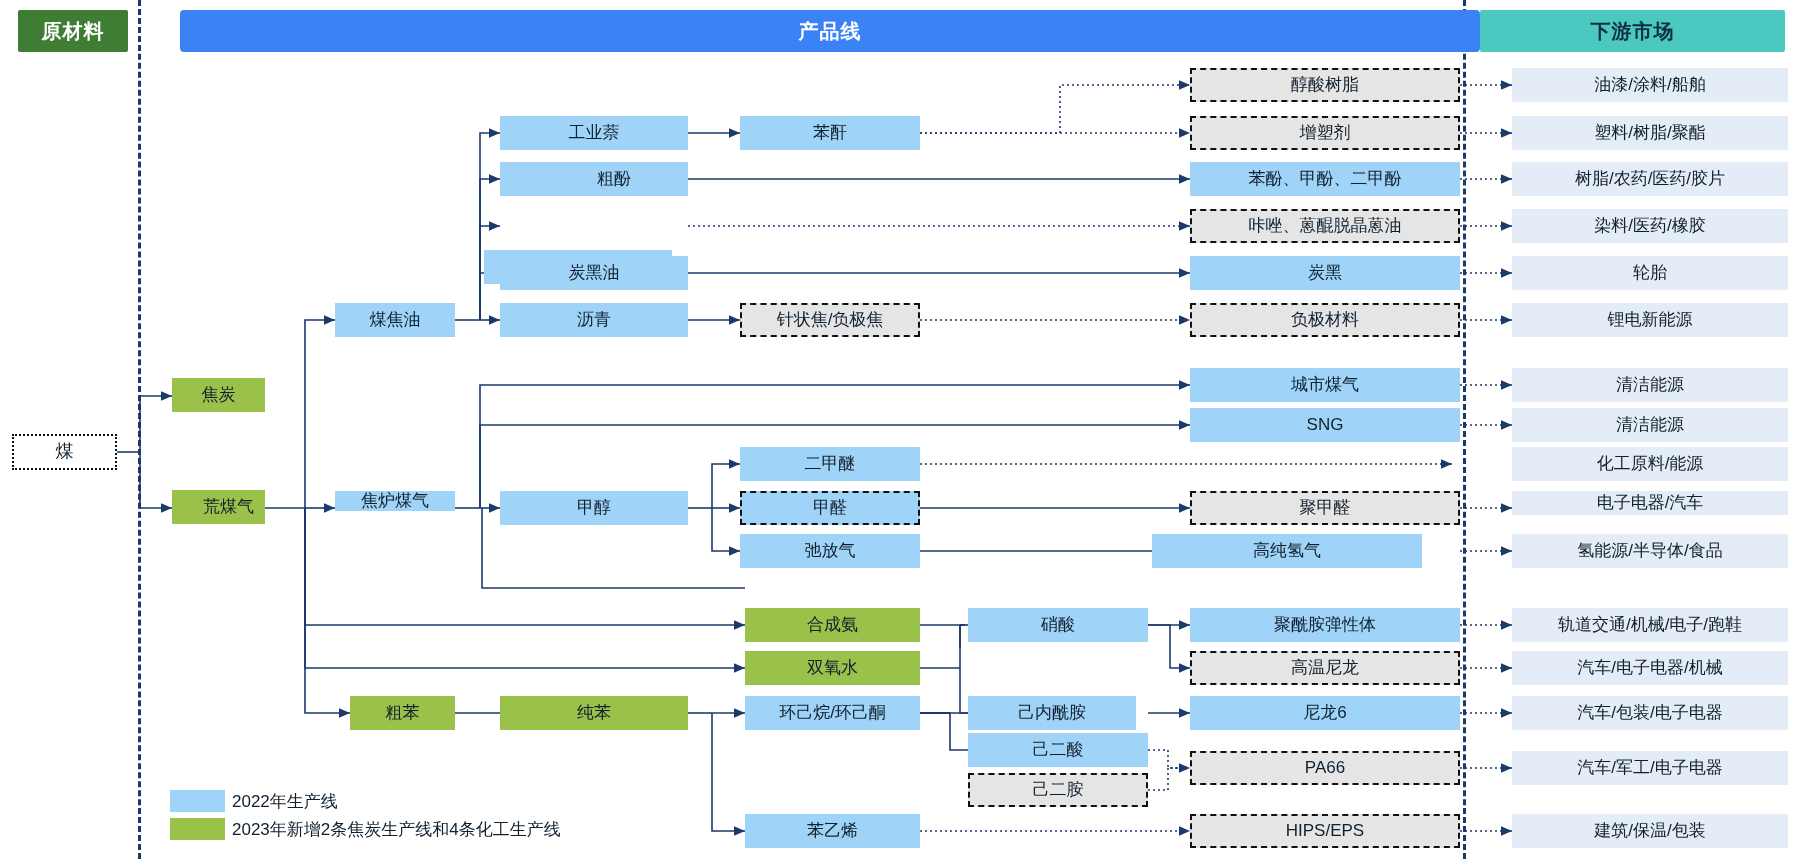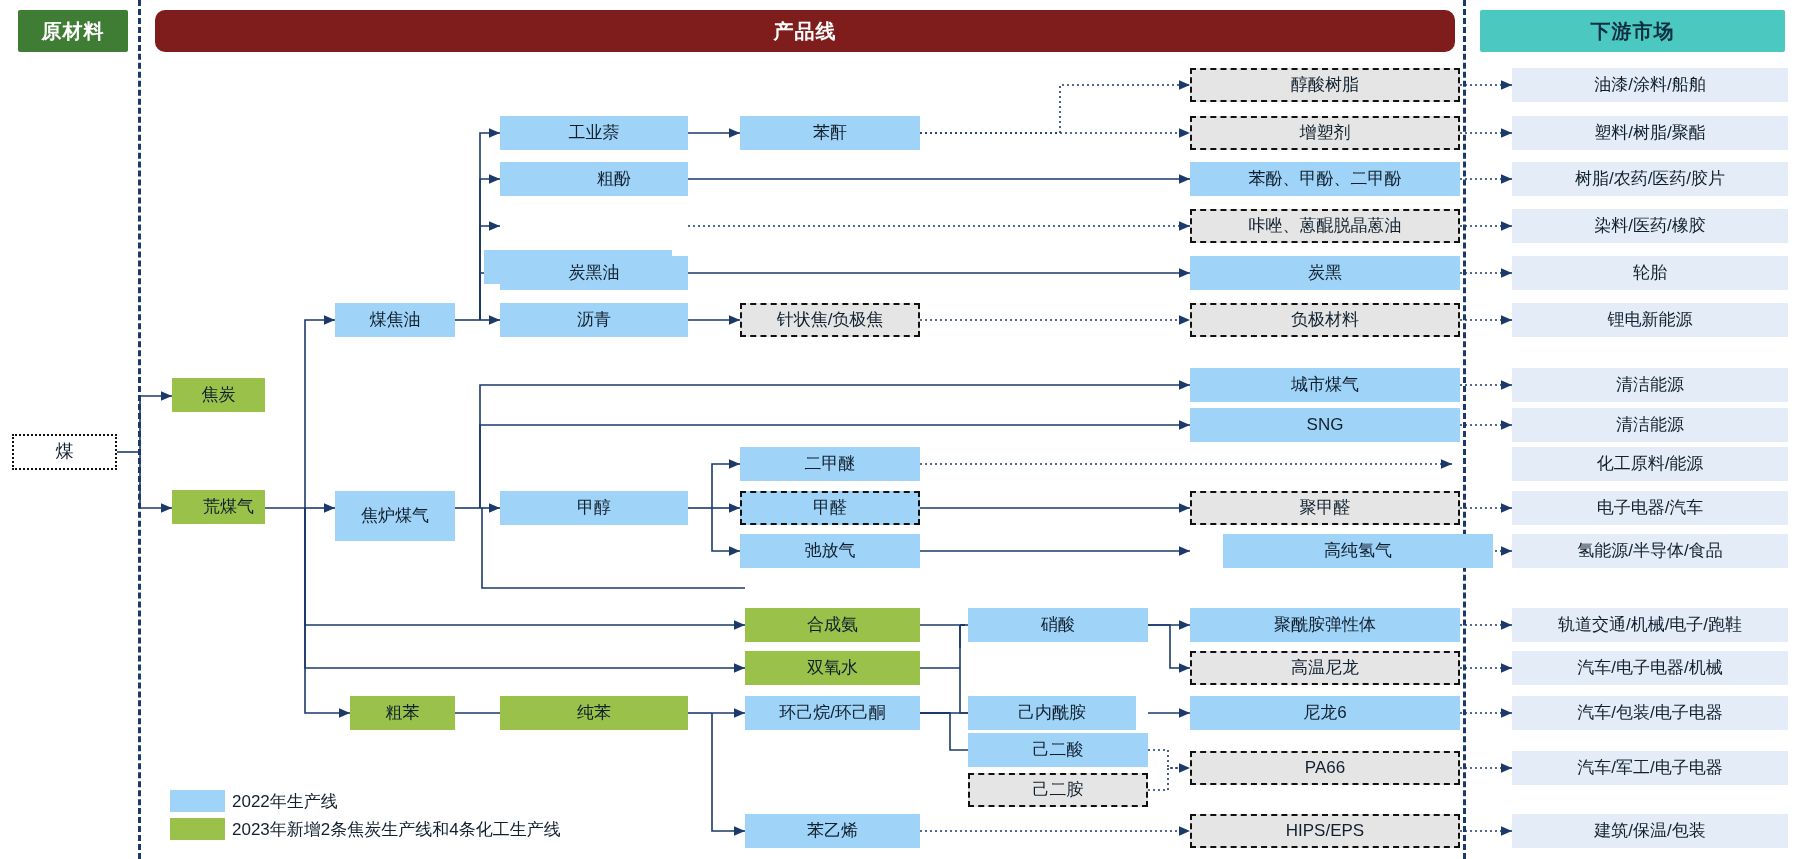--- a/index.html
+++ b/index.html
@@ -25,21 +25,21 @@
   .hdr {
     display: flex;
     align-items: center;
     justify-content: center;
     color: #ffffff;
     font-weight: bold;
     font-size: 20px;
     letter-spacing: 1px;
   }
   .hdr-raw { background: #3f7d34; border-radius: 2px; }
-  .hdr-prod { background: #7f1d1d; border-radius: 10px; }
+  .hdr-prod { background: #3b82f6; border-radius: 4px; margin-left: 25px; }
   .hdr-down { background: #4bc8c0; border-radius: 2px; color:#0f2f40;}
 
   
   .node {
     display: flex;
     align-items: center;
     justify-content: center;
     font-size: 17px;
     color: #11202e;
     text-align: center;
@@ -217,21 +217,21 @@
   <div class="abs hdr hdr-raw" style="left:18px; top:10px; width:110px; height:42px;">原材料</div>
   <div class="abs hdr hdr-prod" style="left:155px; top:10px; width:1300px; height:42px;">产品线</div>
   <div class="abs hdr hdr-down" style="left:1480px; top:10px; width:305px; height:42px;">下游市场</div>
 
   <div class="abs node coal" style="left:12px; top:434px; width:105px; height:36px;">煤</div>
 
   <div class="abs node n-green" style="left:172px; top:378px; width:93px; height:34px;">焦炭</div>
   <div class="abs node n-green" style="left:172px; top:490px; width:93px; height:34px;padding-left:20px;">荒煤气</div>
 
   <div class="abs node n-blue" style="left:335px; top:303px; width:120px; height:34px;">煤焦油</div>
-  <div class="abs node n-blue" style="left:335px; top:491px; width:120px; height:50px;">焦炉煤气</div>
+  <div class="abs node n-blue" style="left:335px; top:491px; width:120px; height:20px;">焦炉煤气</div>
   <div class="abs node n-green" style="left:350px; top:696px; width:105px; height:34px;">粗苯</div>
 
   <div class="abs node n-blue" style="left:500px; top:116px; width:188px; height:34px;">工业萘</div>
   <div class="abs node n-blue" style="left:500px; top:162px; width:188px; height:34px;padding-left:40px;">粗酚</div>
   <div class="abs node n-blue" style="left:484px; top:209px; width:188px; height:34px;margin-top:41px;">蒽油</div>
   <div class="abs node n-blue" style="left:500px; top:256px; width:188px; height:34px;">炭黑油</div>
   <div class="abs node n-blue" style="left:500px; top:303px; width:188px; height:34px;">沥青</div>
   <div class="abs node n-blue" style="left:500px; top:491px; width:188px; height:34px;">甲醇</div>
   <div class="abs node n-green" style="left:500px; top:696px; width:188px; height:34px;">纯苯</div>
 
@@ -252,37 +252,37 @@
 
   <div class="abs node n-dash" style="left:1190px; top:68px; width:270px; height:34px;">醇酸树脂</div>
   <div class="abs node n-dash" style="left:1190px; top:116px; width:270px; height:34px;">增塑剂</div>
   <div class="abs node n-blue" style="left:1190px; top:162px; width:270px; height:34px;">苯酚、甲酚、二甲酚</div>
   <div class="abs node n-dash" style="left:1190px; top:209px; width:270px; height:34px;">咔唑、蒽醌脱晶蒽油</div>
   <div class="abs node n-blue" style="left:1190px; top:256px; width:270px; height:34px;">炭黑</div>
   <div class="abs node n-dash" style="left:1190px; top:303px; width:270px; height:34px;">负极材料</div>
   <div class="abs node n-blue" style="left:1190px; top:368px; width:270px; height:34px;">城市煤气</div>
   <div class="abs node n-blue" style="left:1190px; top:408px; width:270px; height:34px;text-align:center;">SNG</div>
   <div class="abs node n-dash" style="left:1190px; top:491px; width:270px; height:34px;">聚甲醛</div>
-  <div class="abs node n-blue" style="left:1223px; top:534px; width:270px; height:34px;">高纯氢气</div>
+  <div class="abs node n-blue" style="left:1152px; top:534px; width:270px; height:34px;">高纯氢气</div>
   <div class="abs node n-blue" style="left:1190px; top:608px; width:270px; height:34px;">聚酰胺弹性体</div>
   <div class="abs node n-dash" style="left:1190px; top:651px; width:270px; height:34px;">高温尼龙</div>
   <div class="abs node n-blue" style="left:1190px; top:696px; width:270px; height:34px;">尼龙6</div>
   <div class="abs node n-dash" style="left:1190px; top:751px; width:270px; height:34px;">PA66</div>
   <div class="abs node n-dash" style="left:1190px; top:814px; width:270px; height:34px;">HIPS/EPS</div>
 
   <div class="abs node n-down" style="left:1512px; top:68px; width:276px; height:34px;">油漆/涂料/船舶</div>
   <div class="abs node n-down" style="left:1512px; top:116px; width:276px; height:34px;">塑料/树脂/聚酯</div>
   <div class="abs node n-down" style="left:1512px; top:162px; width:276px; height:34px;">树脂/农药/医药/胶片</div>
   <div class="abs node n-down" style="left:1512px; top:209px; width:276px; height:34px;">染料/医药/橡胶</div>
   <div class="abs node n-down" style="left:1512px; top:256px; width:276px; height:34px;">轮胎</div>
   <div class="abs node n-down" style="left:1512px; top:303px; width:276px; height:34px;">锂电新能源</div>
   <div class="abs node n-down" style="left:1512px; top:368px; width:276px; height:34px;">清洁能源</div>
   <div class="abs node n-down" style="left:1512px; top:408px; width:276px; height:34px;">清洁能源</div>
   <div class="abs node n-down" style="left:1512px; top:447px; width:276px; height:34px;">化工原料/能源</div>
-  <div class="abs node n-down" style="left:1512px; top:491px; width:276px; height:34px;">电子电器/汽车</div>
+  <div class="abs node n-down" style="left:1512px; top:491px; width:276px; height:24px;">电子电器/汽车</div>
   <div class="abs node n-down" style="left:1512px; top:534px; width:276px; height:34px;">氢能源/半导体/食品</div>
   <div class="abs node n-down" style="left:1512px; top:608px; width:276px; height:34px;">轨道交通/机械/电子/跑鞋</div>
   <div class="abs node n-down" style="left:1512px; top:651px; width:276px; height:34px;">汽车/电子电器/机械</div>
   <div class="abs node n-down" style="left:1512px; top:696px; width:276px; height:34px;">汽车/包装/电子电器</div>
   <div class="abs node n-down" style="left:1512px; top:751px; width:276px; height:34px;">汽车/军工/电子电器</div>
   <div class="abs node n-down" style="left:1512px; top:814px; width:276px; height:34px;">建筑/保温/包装</div>
 
   <div class="abs legend-swatch" style="left:170px; top:790px; width:55px; height:22px; background:#9fd3f7;"></div>
   <div class="abs legend-label" style="left:232px; top:791px; height:22px; line-height:22px;">2022年生产线</div>
   <div class="abs legend-swatch" style="left:170px; top:818px; width:55px; height:22px; background:#9ac24a;"></div>

